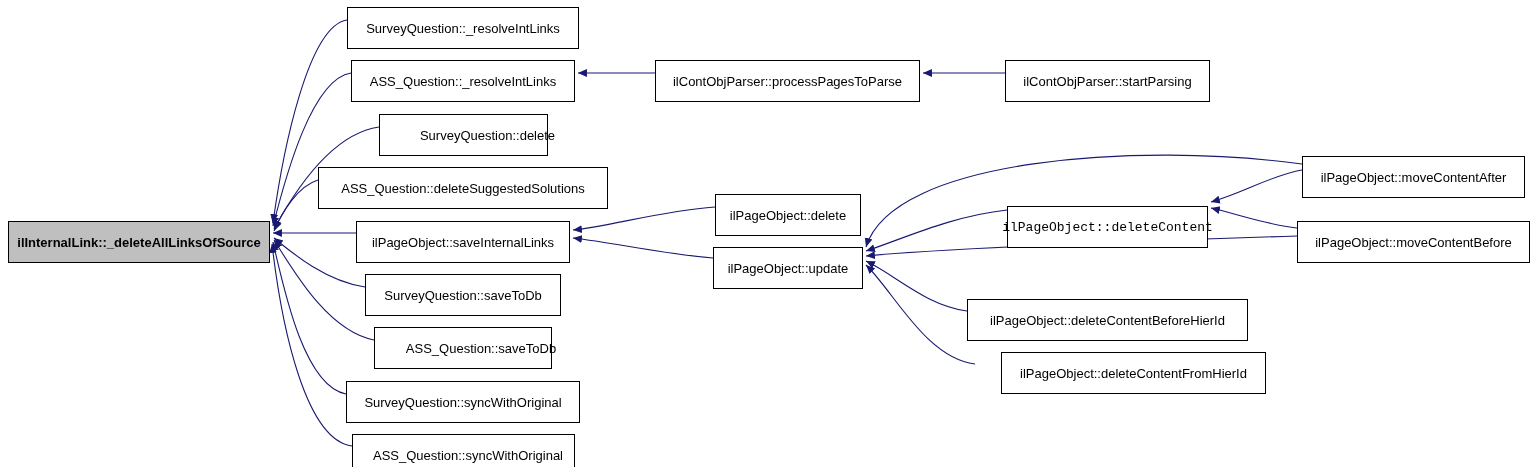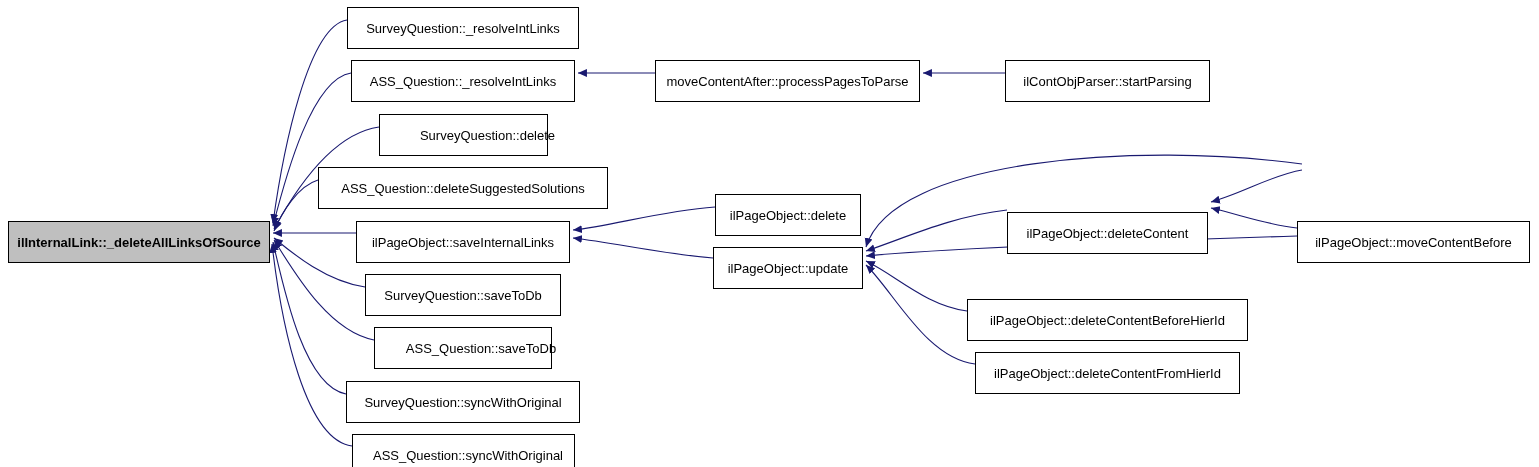--- a/index.html
+++ b/index.html
@@ -98,30 +98,31 @@
   <div class="node" style="left:356px; top:221px; width:214px;">ilPageObject::saveInternalLinks</div>
 
   <div class="node" style="left:365px; top:274px; width:196px;">SurveyQuestion::saveToDb</div>
 
   <div class="node" style="left:374px; top:327px; width:178px;padding-left:36px;">ASS_Question::saveToDb</div>
 
   <div class="node" style="left:346px; top:381px; width:234px;">SurveyQuestion::syncWithOriginal</div>
 
   <div class="node" style="left:352px; top:434px; width:223px;padding-left:9px;">ASS_Question::syncWithOriginal</div>
 
-  <div class="node" style="left:655px; top:60px;  width:265px;">moveContentAfter::processPagesToParse</div>
+  <div class="node" style="left:655px; top:60px;  width:265px;">ilContObjParser::processPagesToParse</div>
 
   <div class="node" style="left:1005px; top:60px; width:205px;">ilContObjParser::startParsing</div>
 
   <div class="node" style="left:715px; top:194px; width:146px;">ilPageObject::delete</div>
 
   <div class="node" style="left:713px; top:247px; width:150px;">ilPageObject::update</div>
 
-  <div class="node" style="left:1007px; top:212px; width:201px;">ilPageObject::deleteContent</div>
+  <div class="node" style="left:1007px; top:206px; width:201px;font-family:Liberation Mono, monospace;">ilPageObject::deleteContent</div>
 
   <div class="node" style="left:967px; top:299px; width:281px;">ilPageObject::deleteContentBeforeHierId</div>
 
-  <div class="node" style="left:975px; top:352px; width:265px;">ilPageObject::deleteContentFromHierId</div>
+  <div class="node" style="left:1001px; top:352px; width:265px;">ilPageObject::deleteContentFromHierId</div>
 
+  <div class="node" style="left:1302px; top:156px; width:223px;">ilPageObject::moveContentAfter</div>
 
   <div class="node" style="left:1297px; top:221px; width:233px;">ilPageObject::moveContentBefore</div>
 
 </div>
 
 </body></html>

